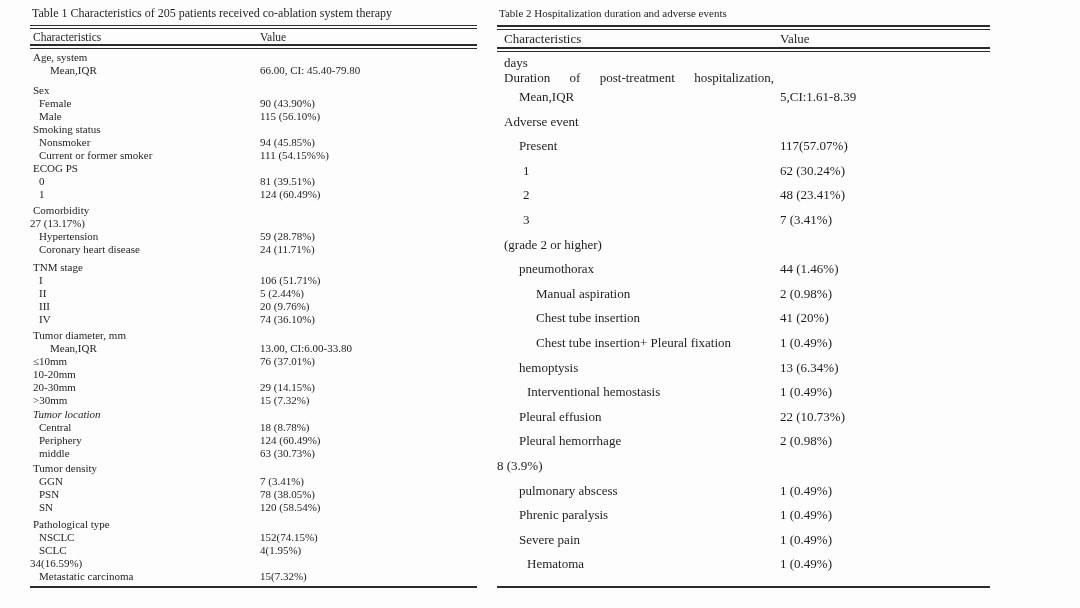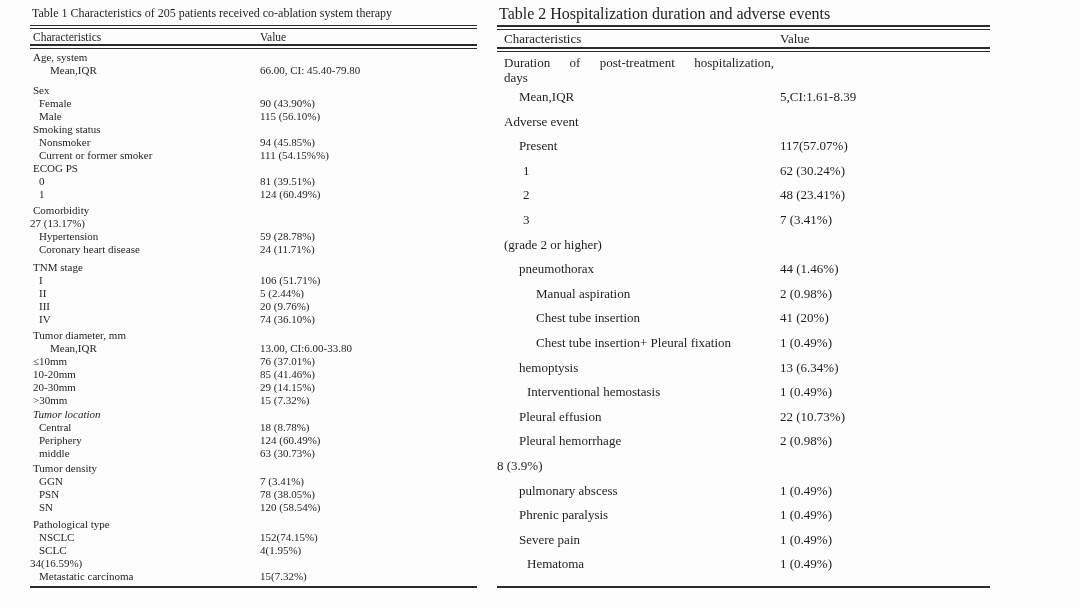--- a/index.html
+++ b/index.html
@@ -17,21 +17,21 @@
   .tbl { position: absolute; top: 6px; }
   #t1 { left: 30px;  width: 447px; font-size: 11px; }
   #t2 { left: 497px; width: 493px; font-size: 13px; }
 
   .title {
     line-height: 15px;
     margin: 0 0 4px 2px;
     font-size: 12px;
     white-space: nowrap;
   }
-  #t2 .title { font-size: 16px; }
+  #t2 .title { font-size: 11px; }
 
   
   .rule2 { height: 2px; border-top: 2px solid #2b2b2b; border-bottom: 1px solid #2b2b2b; }
   #t1 .rule-top { border-top-width: 1px; }
   .rule1 { border-top: 2px solid #2b2b2b; height: 0; }
 
   
   .row, .head { display: flex; align-items: baseline; }
   .cell { box-sizing: border-box; }
   .label { flex: 0 0 auto; }
@@ -167,21 +167,20 @@
         <div class="row i2">
           <span class="cell label">Mean,IQR</span>
           <span class="cell value">13.00, CI:6.00-33.80</span>
         </div>
         <div class="row i0">
           <span class="cell label">≤10mm</span>
           <span class="cell value">76 (37.01%)</span>
         </div>
         <div class="row i0">
           <span class="cell label">10-20mm</span>
-          <span class="cell value">85 (41.46%)</span>
         </div>
         <div class="row i0">
           <span class="cell label">20-30mm</span>
           <span class="cell value">29 (14.15%)</span>
         </div>
         <div class="row i0">
           <span class="cell label">&gt;30mm</span>
           <span class="cell value">15 (7.32%)</span>
         </div>
         <div class="row i0" style="margin-top: 1px; font-style: italic;">
@@ -241,26 +240,26 @@
 
   <div class="tbl" id="t2">
     <div class="title">Table 2 Hospitalization duration and adverse events</div>
     <div class="rule2"></div>
     <div class="head">
       <span class="cell label">Characteristics</span>
       <span class="cell value">Value</span>
     </div>
     <div class="rule2"></div>
     <div class="body">
+        <div class="row i0 compact">
+          <span class="cell label">days</span>
+          <span class="cell value"></span>
+        </div>
         <div class="row i0 compact justify">
           <span class="cell label">Duration of post-treatment hospitalization,</span>
-          <span class="cell value"></span>
-        </div>
-        <div class="row i0 compact">
-          <span class="cell label">days</span>
           <span class="cell value"></span>
         </div>
         <div class="row i1">
           <span class="cell label">Mean,IQR</span>
           <span class="cell value">5,CI:1.61-8.39</span>
         </div>
         <div class="row i0">
           <span class="cell label">Adverse event</span>
           <span class="cell value"></span>
         </div>

